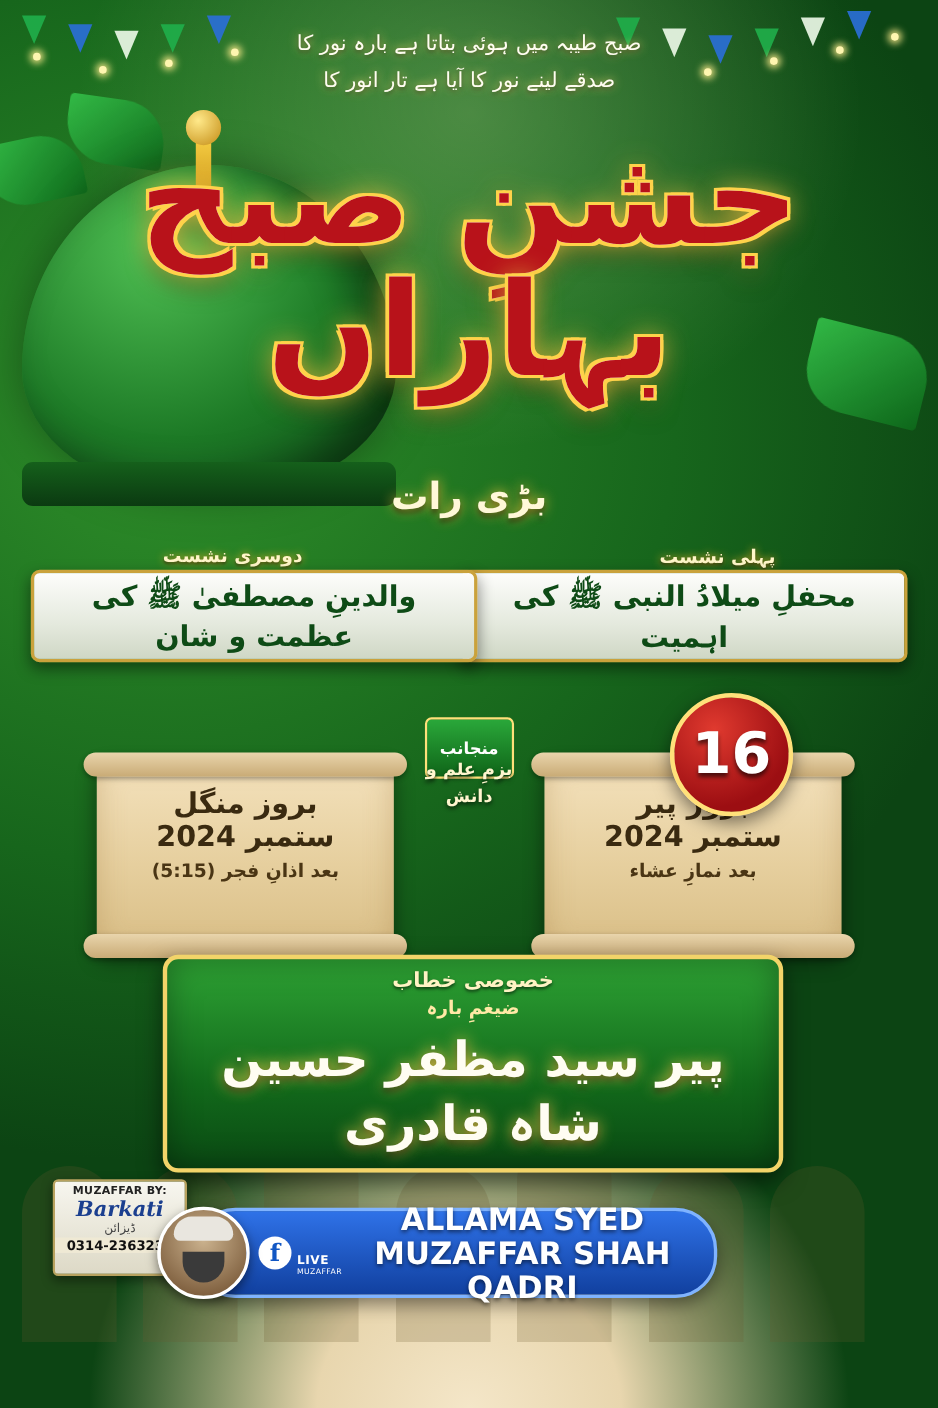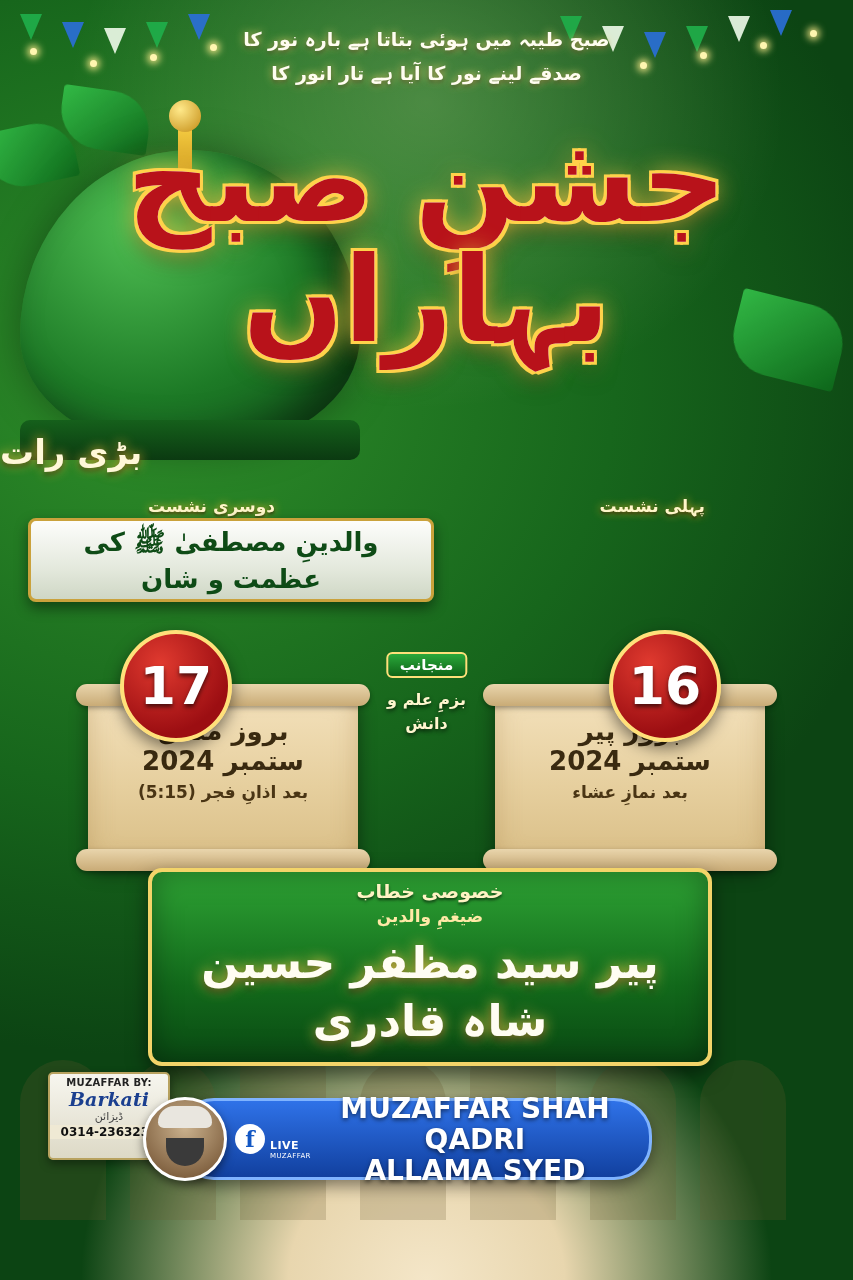--- a/index.html
+++ b/index.html
@@ -46,38 +46,38 @@
   
   .arches{position:absolute;left:0;right:0;bottom:60px;height:230px;opacity:.22;}
   .arch{position:absolute;bottom:0;width:86px;height:160px;background:#6b5a2f;border-radius:43px 43px 0 0;}
 
   
   .urdu{font-family:"DejaVu Sans", sans-serif;direction:rtl;unicode-bidi:bidi-override;}
 
   
   .couplet{
     position:absolute;top:22px;left:0;width:100%;text-align:center;
-    color:#fffdf0;font-size:19px;line-height:34px;font-weight:bold;
+    color:#fffdf0;font-size:19px;line-height:34px;font-weight:normal;
     text-shadow:0 0 9px rgba(255,230,120,.9),0 2px 4px rgba(0,0,0,.6);
   }
 
   
   .title-main{
     position:absolute;top:120px;left:0;width:100%;text-align:center;
     font-size:118px;line-height:120px;font-weight:bold;
     color:#b8121a;
     text-shadow:
       0 0 0 #fff,
       3px 3px 0 #ffd24a, -3px 3px 0 #ffd24a, 3px -3px 0 #ffd24a, -3px -3px 0 #ffd24a,
       0 0 26px rgba(255,210,70,.95),
       0 10px 22px rgba(0,0,0,.5);
     letter-spacing:-4px;
   }
   .title-sub{
-    position:absolute;top:432px;left:0;width:100%;text-align:left;
+    position:absolute;top:432px;left:0;width:100%;text-align:center;
     font-size:34px;font-weight:bold;color:#fff8d8;
     text-shadow:0 0 12px rgba(255,200,60,.95),0 3px 5px rgba(0,0,0,.6);
   }
 
   
   .sessions{position:absolute;top:500px;left:28px;right:28px;height:115px;}
   .sess{
     position:absolute;top:18px;width:380px;height:78px;
     background:linear-gradient(180deg,#fdfdfb,#e4e9dd 60%,#cfd7c5);
     border:3px solid #caa23c;border-radius:8px;
@@ -129,21 +129,21 @@
   .badge.r{right:132px;}
   .badge.l{left:120px;}
   .mid-tag{
     position:absolute;left:50%;transform:translateX(-50%);top:58px;width:110px;
     text-align:center;color:#fff6cf;font-size:16px;font-weight:bold;line-height:24px;
     text-shadow:0 2px 4px rgba(0,0,0,.7);
   }
   .mid-chip{
     position:absolute;left:50%;transform:translateX(-50%);top:22px;
     background:linear-gradient(180deg,#2aa83a,#0f6418);
-    border:2px solid #ffe07a;border-radius:6px;padding:2px 12px;
+    border:2px solid #ffe07a;border-radius:6px;padding:17px 12px;
     color:#fff;font-size:15px;font-weight:bold;
   }
 
   
   .speaker-panel{
     position:absolute;top:868px;left:148px;width:556px;height:190px;
     background:linear-gradient(180deg,#2ea334,#12691b 60%,#0a4a13);
     border:4px solid #f3d469;border-radius:14px;
     box-shadow:0 8px 20px rgba(0,0,0,.5), inset 0 0 30px rgba(0,0,0,.35);
     text-align:center;
@@ -254,20 +254,23 @@
   <div class="couplet urdu">
     <div>صبح طیبہ میں ہوئی بتاتا ہے بارہ نور کا</div>
     <div>صدقے لینے نور کا آیا ہے تار انور کا</div>
   </div>
 
   <div class="title-main urdu">جشنِ صبح بہاراں</div>
   <div class="title-sub urdu">بڑی رات</div>
 
   <div class="sessions">
     <div class="sess-tag r urdu">پہلی نشست</div>
+    <div class="sess right urdu">
+      <span>محفلِ میلادُ النبی ﷺ کی اہمیت</span>
+    </div>
     <div class="sess-tag l urdu">دوسری نشست</div>
     <div class="sess left urdu">
       <span>والدینِ مصطفیٰ ﷺ کی عظمت و شان</span>
     </div>
   </div>
 
   <div class="scrolls">
     <div class="scroll r">
       <div class="scroll-txt urdu">
         <div class="d-day">بروز پیر</div>
@@ -277,29 +280,28 @@
     </div>
     <div class="badge r">16</div>
 
     <div class="scroll l">
       <div class="scroll-txt urdu">
         <div class="d-day">بروز منگل</div>
         <div class="d-day">ستمبر 2024</div>
         <div class="d-note">بعد اذانِ فجر (5:15)</div>
       </div>
     </div>
-    <div class="badge l">17</div>
 
     <div class="mid-chip urdu">منجانب</div>
     <div class="mid-tag urdu">بزمِ علم و دانش</div>
   </div>
 
   <div class="speaker-panel">
     <div class="sp-top urdu">خصوصی خطاب</div>
-    <div class="sp-role urdu">ضیغمِ والدین</div>
+    <div class="sp-role urdu">ضیغمِ بارہ</div>
     <div class="sp-name urdu">پیر سید مظفر حسین شاہ قادری</div>
   </div>
 
   <div class="designer">
     <div class="t1">MUZAFFAR BY:</div>
     <div class="t2">Barkati</div>
     <div class="t3 urdu">ڈیزائن</div>
     <div class="t4">0314-2363236</div>
   </div>
 
@@ -307,19 +309,19 @@
     <div class="avatar">
       <div class="turban"></div>
       <div class="beard"></div>
     </div>
     <div class="fb">f</div>
     <div class="live">
       <span>LIVE</span>
       <small>MUZAFFAR</small>
     </div>
     <div class="sp-en">
+      <div>ALLAMA SYED</div>
       <div>MUZAFFAR SHAH QADRI</div>
-      <div>ALLAMA SYED</div>
     </div>
   </div>
 
 
 </div>
 
 </body></html>

